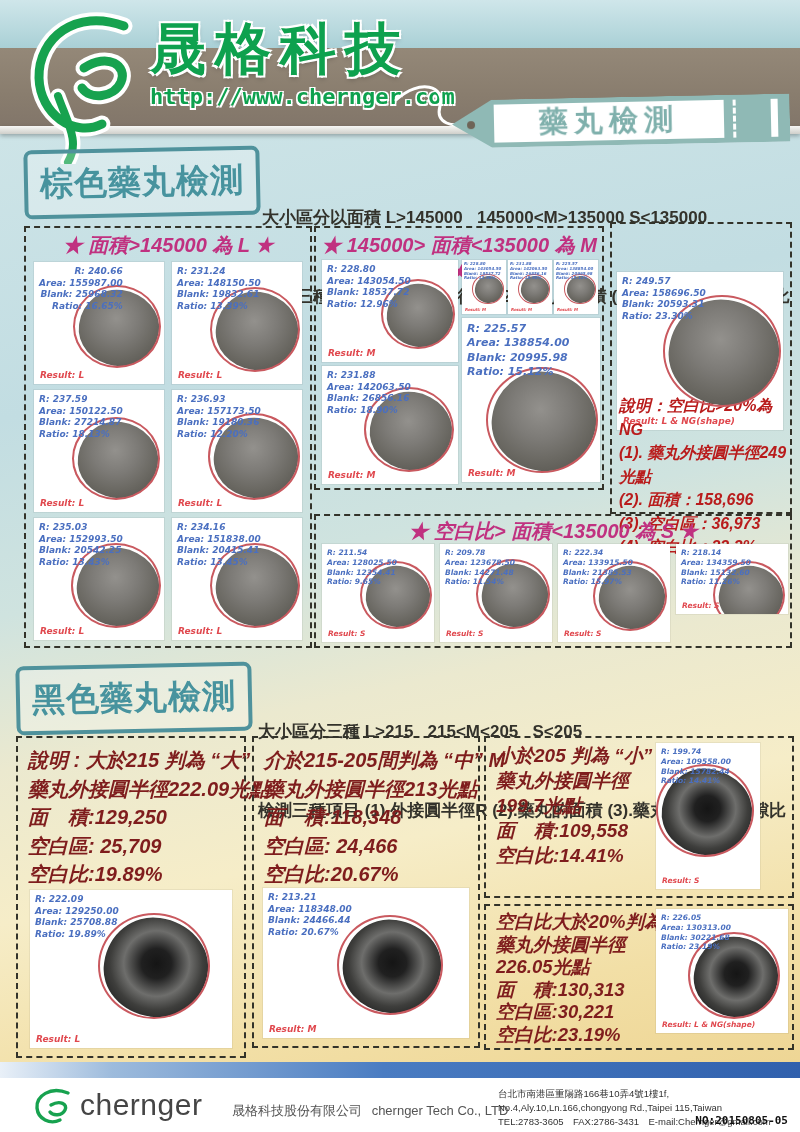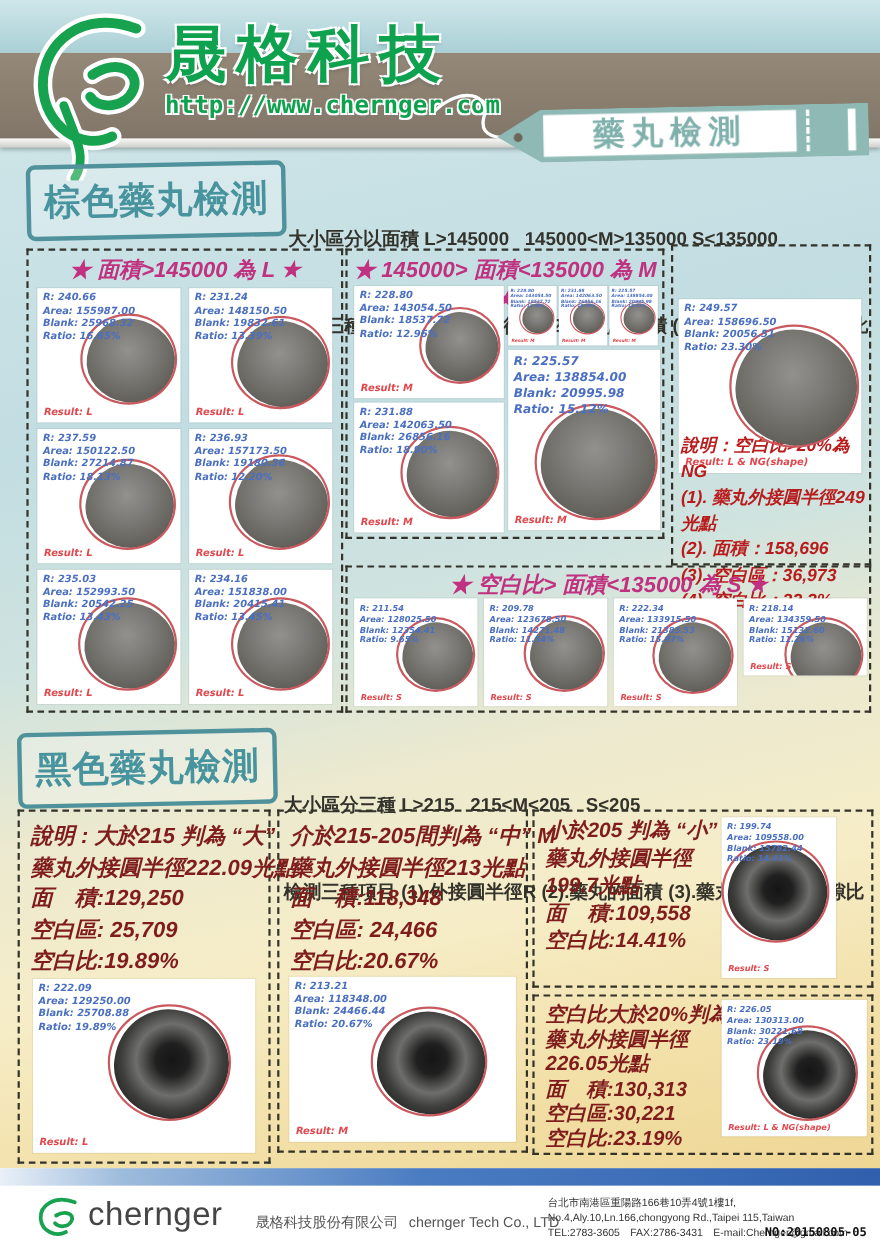--- a/index.html
+++ b/index.html
@@ -118,21 +118,21 @@
 
   <div class="stamp" style="left:24px; top:148px;">棕色藥丸檢測</div>
   <div class="desc" style="left:262px; top:152px; width:532px;">
     <div>大小區分以面積 L&gt;145000   145000&lt;M&gt;135000 S&lt;135000</div>
     <div>檢測三種項目(1).外接圓半徑 R (2).藥丸的面積 (3).藥丸與外接圓空隙比</div>
   </div>
 
   <div class="dbox" style="left:24px; top:226px; width:288px; height:422px;">
     <div class="btitle">★ 面積&gt;145000 為 L ★</div>
 
-    <div class="card" style="left:8px; top:34px; width:130px; height:122px;">
+    <div class="card" style="left:8px; top:34px; width:130px; height:122px;text-align:right;">
       <div class="cdata">
         <div>R: 240.66</div>
         <div>Area: 155987.00</div>
         <div>Blank: 25968.32</div>
         <div>Ratio: 16.65%</div>
       </div>
       <div class="pillwrap" style="--ps:80px; right:5px; top:28px;">
           <span class="pill"></span>
         </div>
       <div class="result">Result: L</div>
@@ -282,21 +282,21 @@
         </div>
       <div class="result">Result: M</div>
     </div>
   </div>
 
   <div class="dbox" style="left:610px; top:222px; width:182px; height:292px;">
     <div class="card" style="left:5px; top:5px; width:166px; height:158px;margin-top:43px;">
       <div class="cdata">
         <div>R: 249.57</div>
         <div>Area: 158696.50</div>
-        <div>Blank: 20056.51</div>
+        <div>Blank: 20593.31</div>
         <div>Ratio: 23.30%</div>
       </div>
       <div class="pillwrap" style="--ps:110px; right:4px; top:28px;">
           <span class="pill"></span>
         </div>
       <div class="result">Result: L &amp; NG(shape)</div>
     </div>
     <div class="notes" style="left:7px; top:170px; right:3px;">
       <div>說明：空白比&gt;20%為NG</div>
       <div>(1). 藥丸外接圓半徑249光點</div>

